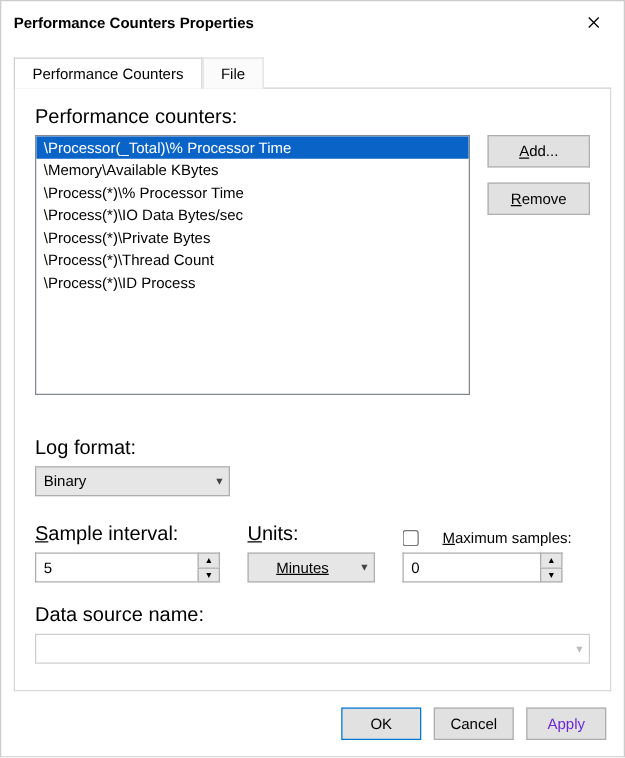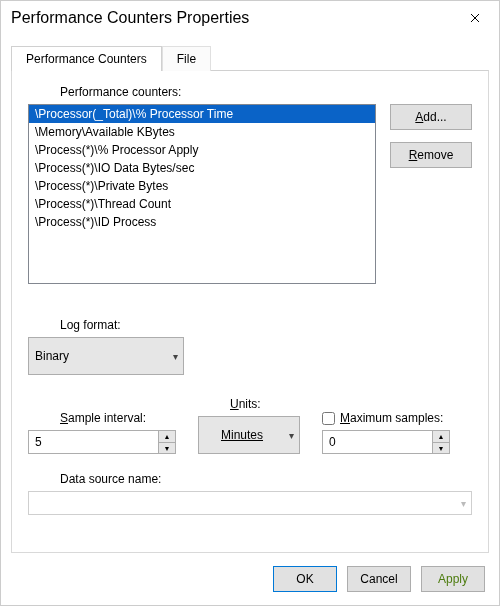--- a/index.html
+++ b/index.html
@@ -7,70 +7,70 @@
   body {
     font-family: "Segoe UI", Tahoma, sans-serif;
     font-size: 12px;
     color: #000;
     background: #fff;
     width: 500px; height: 606px;
     overflow: hidden;
   }
   .window { width:500px; height:606px; border:1px solid #ccc; display:flex; flex-direction:column; background:#fff; }
   .titlebar { display:flex; align-items:center; height:34px; padding:0 2px 0 10px; }
-  .titlebar .title { flex:1; font-size:16px; }
+  .titlebar .title { flex:1; font-size:12px;font-weight:bold; }
   .titlebar .close { width:44px; height:30px; display:flex; align-items:center; justify-content:center; }
   .tabs-row { display:flex; padding:10px 10px 0 10px; align-items:flex-start; }
   .tab { padding:5px 14px; font-size:12px; border:1px solid #d0d0d0; border-bottom:none; background:#f3f3f3; cursor:pointer; position:relative; top:1px; }
   .tab.active { background:#fff; }
   .tab.inactive { background:#fbfbfb; border-color:#e0e0e0; }
   .tab-panel { margin:0 10px; border:1px solid #d9d9d9; border-top:1px solid #d0d0d0; flex:1; padding:14px 16px 16px 16px; display:flex; flex-direction:column; }
-  .label { font-size:12px; margin-bottom:5px;margin-left:32px; }
+  .label { font-size:16px; margin-bottom:5px; }
   .list-and-buttons { display:flex; gap:14px; }
-  .listbox { flex:1; border:1px solid #828790; height:180px; overflow:auto; background:#fff; }
+  .listbox { flex:1; border:1px solid #828790; height:208px; overflow:auto; background:#fff; }
   .list-item { padding:2px 6px; font-size:12px; white-space:nowrap; }
   .list-item.selected { background:#0a63c7; color:#fff; }
   .side-buttons { width:82px; display:flex; flex-direction:column; gap:12px; }
   .btn {
     height:26px; border:1px solid #adadad; background:#e1e1e1; font-family:inherit;
     font-size:12px; cursor:pointer; padding:0 6px; text-align:center;
   }
   .section-gap { height:34px; }
   .row { display:flex; gap:22px; align-items:flex-end; margin-top:4px; }
   .field { display:flex; flex-direction:column; }
   .select {
-    height:38px; border:1px solid #adadad; background:#e6e6e6 linear-gradient(#f0f0f0,#e1e1e1);
+    height:24px; border:1px solid #adadad; background:#e6e6e6 linear-gradient(#f0f0f0,#e1e1e1);
     font-family:inherit; font-size:12px; padding:0 20px 0 6px; appearance:none;
     background-image:none; position:relative; cursor:pointer;
   }
   .select-wrap { position:relative; display:inline-block; }
   .select-wrap .chev { position:absolute; right:6px; top:50%; transform:translateY(-50%); pointer-events:none; font-size:10px; color:#444; }
   .spinner { display:flex; }
   .spinner input {
     height:24px; border:1px solid #adadad; border-right:none; width:130px;
     font-family:inherit; font-size:12px; padding:0 6px; background:#fff;
   }
   .spinner .spins { display:flex; flex-direction:column; }
   .spinner .spins button {
     width:18px; height:12px; border:1px solid #adadad; background:#e6e6e6;
     font-size:7px; line-height:7px; padding:0; cursor:pointer;
   }
   .spinner .spins button:first-child { border-bottom:none; }
-  .checkbox-row { display:flex; align-items:flex-end; gap:5px; }
+  .checkbox-row { display:flex; align-items:flex-end; gap:19px; }
   .checkbox-row input { width:13px; height:13px; margin:0; }
   .textfield {
     height:24px; border:1px solid #cfcfcf; background:#fff;
     font-family:inherit; font-size:12px; padding:0 6px; width:100%;
   }
   .text-wrap { position:relative; }
   .text-wrap .chev { position:absolute; right:6px; top:50%; transform:translateY(-50%); pointer-events:none; font-size:10px; color:#bbb; }
   .footer { height:52px; display:flex; justify-content:flex-end; align-items:center; gap:10px; padding:0 14px; }
   .footer .btn { width:64px; }
   .footer .btn.default { border:1px solid #0078d7; background:#e1e1e1; }
-  .footer .btn.disabled { color:#4d7c0f; }
+  .footer .btn.disabled { color:#6d28d9; }
   u { text-decoration:underline; }
 </style>
 </head>
 <body>
 
 <div class="window">
   <div class="titlebar">
     <div class="title">Performance Counters Properties</div>
     <div class="close">
       <svg width="10" height="10" viewBox="0 0 10 10">
@@ -84,21 +84,21 @@
     <div class="tab inactive">File</div>
   </div>
 
   <div class="tab-panel">
     <div class="label"><span>Performance counters:</span></div>
 
     <div class="list-and-buttons">
       <div class="listbox" id="counter-list">
           <div class="list-item selected">\Processor(_Total)\% Processor Time</div>
           <div class="list-item">\Memory\Available KBytes</div>
-          <div class="list-item">\Process(*)\% Processor Apply</div>
+          <div class="list-item">\Process(*)\% Processor Time</div>
           <div class="list-item">\Process(*)\IO Data Bytes/sec</div>
           <div class="list-item">\Process(*)\Private Bytes</div>
           <div class="list-item">\Process(*)\Thread Count</div>
           <div class="list-item">\Process(*)\ID Process</div>
         </div>
       <div class="side-buttons">
         <button class="btn"><u>A</u><span>dd...</span></button>
         <button class="btn"><u>R</u><span>emove</span></button>
       </div>
     </div>

